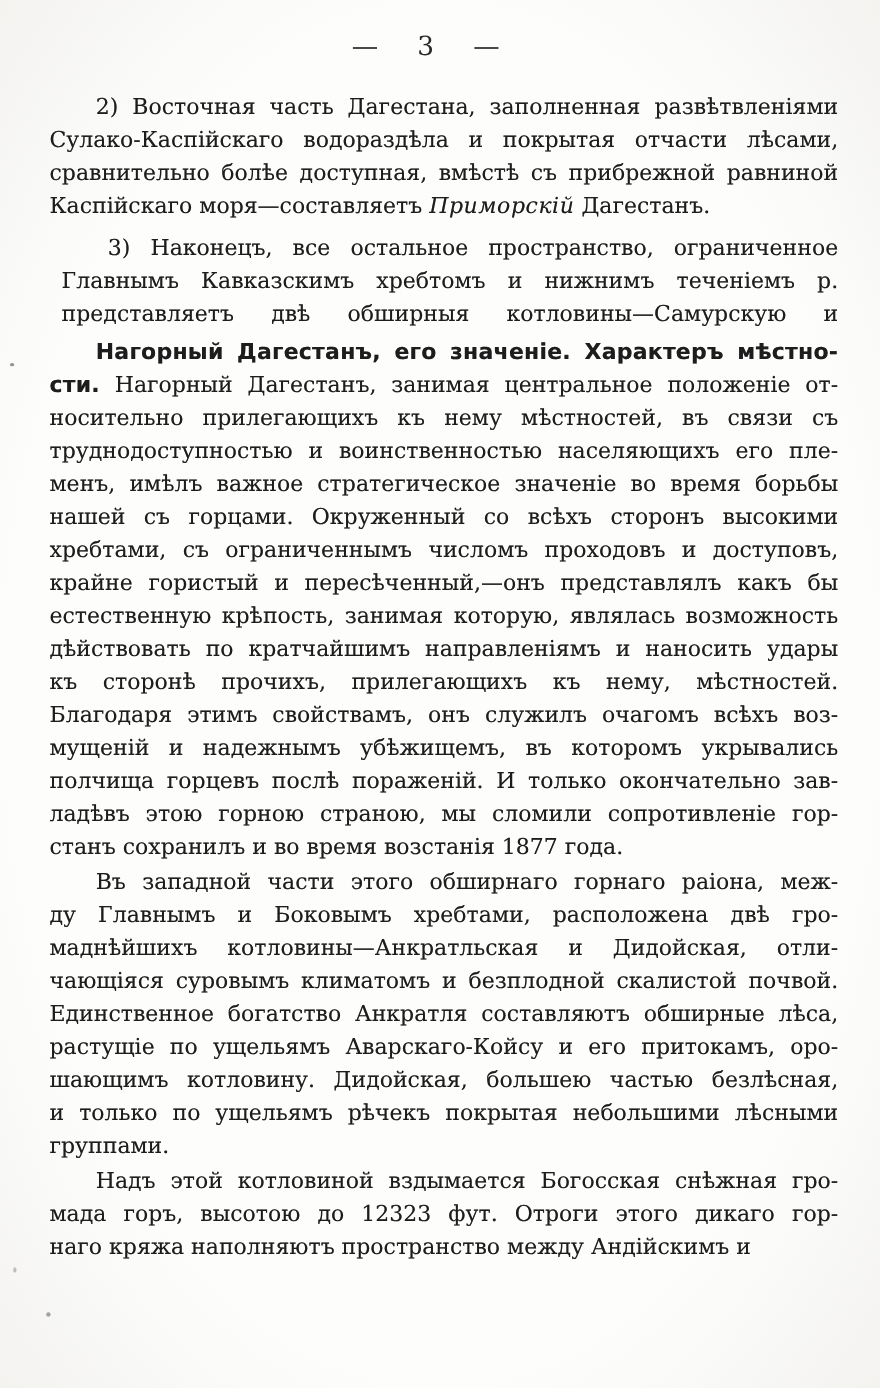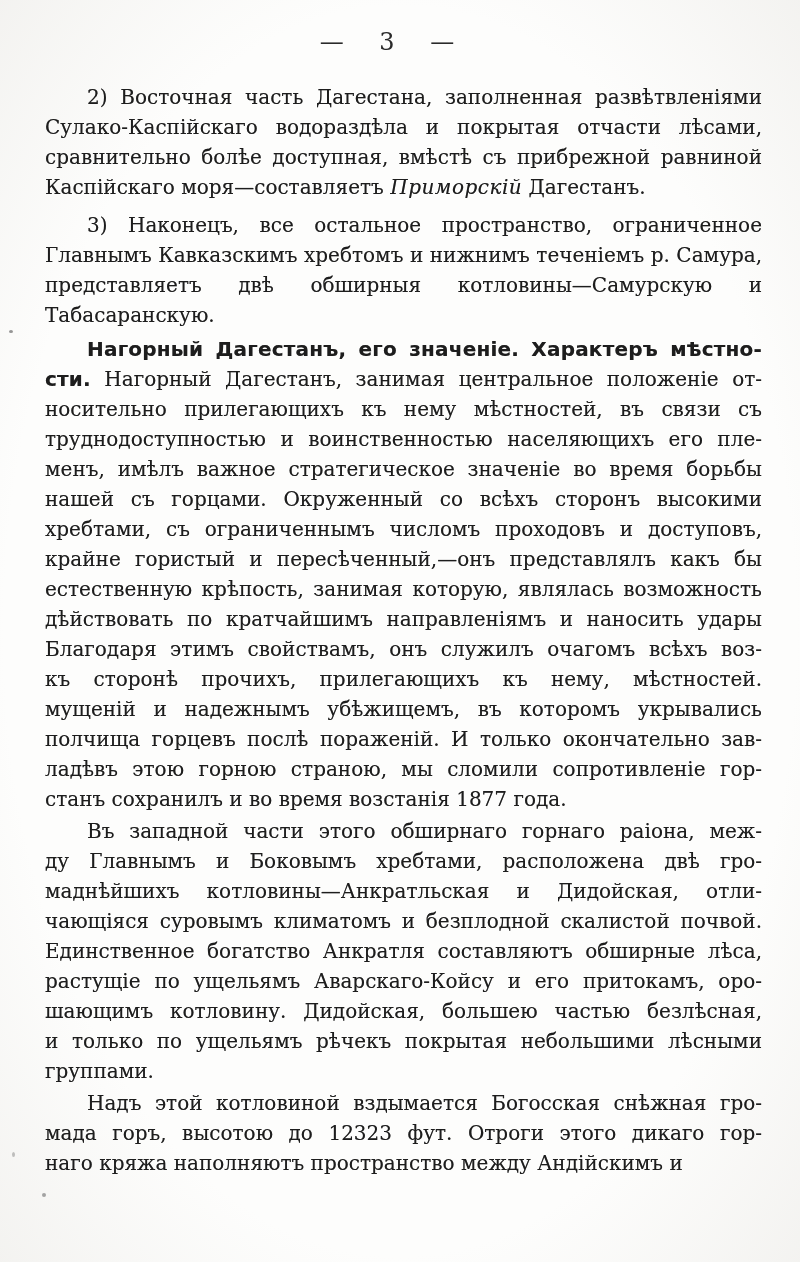--- a/index.html
+++ b/index.html
@@ -30,21 +30,21 @@
     line-height: 28px;
     word-spacing: 26px;
     color: #2a2a2a;
     position: relative;
     left: -16px;
     margin-bottom: 26px;
     letter-spacing: 1px;
   }
   .text-block { }
   .para { }
-  .gap-8  { margin-top: 8px; }
+  .gap-8  { margin-top: 8px; margin-left: 11px; }
   .gap-12 { margin-top: 2px; }
   .gap-14 { margin-top: 4px; }
   .line {
     height: 30px;
     line-height: 30px;
     font-size: 20px;
     text-align: justify;
     text-align-last: justify;
     overflow: hidden;
     white-space: normal;
@@ -88,35 +88,34 @@
         <div class="para ">
           <div class="line indent"><span>2) Восточная часть Дагестана, заполненная развѣтвленіями</span></div>
           <div class="line"><span>Сулако-Каспійскаго водораздѣла и покрытая отчасти лѣсами,</span></div>
           <div class="line"><span>сравнительно болѣе доступная, вмѣстѣ съ прибрежной равниной</span></div>
           <div class="line last"><span class="serif">Каспійскаго моря—составляетъ </span><span class="italic">Приморскій</span><span class="serif"> Дагестанъ.</span></div>
         </div>
         <div class="para gap-8">
           <div class="line indent"><span>3) Наконецъ, все остальное пространство, ограниченное</span></div>
           <div class="line"><span>Главнымъ Кавказскимъ хребтомъ и нижнимъ теченіемъ р. Самура,</span></div>
           <div class="line"><span>представляетъ двѣ обширныя котловины—Самурскую и Кюринско-</span></div>
-          <div class="line last"><span>Табасаранскую.</span></div>
         </div>
         <div class="para gap-14">
           <div class="line indent bold-line"><span>Нагорный Дагестанъ, его значеніе. Характеръ мѣстно-</span></div>
           <div class="line"><span class="bold">сти.</span><span class="serif"> Нагорный Дагестанъ, занимая центральное положеніе от-</span></div>
           <div class="line"><span>носительно прилегающихъ къ нему мѣстностей, въ связи съ</span></div>
           <div class="line"><span>труднодоступностью и воинственностью населяющихъ его пле-</span></div>
           <div class="line"><span>менъ, имѣлъ важное стратегическое значеніе во время борьбы</span></div>
           <div class="line"><span>нашей съ горцами. Окруженный со всѣхъ сторонъ высокими</span></div>
           <div class="line"><span>хребтами, съ ограниченнымъ числомъ проходовъ и доступовъ,</span></div>
           <div class="line"><span>крайне гористый и пересѣченный,—онъ представлялъ какъ бы</span></div>
           <div class="line"><span>естественную крѣпость, занимая которую, являлась возможность</span></div>
           <div class="line"><span>дѣйствовать по кратчайшимъ направленіямъ и наносить удары</span></div>
+          <div class="line"><span>къ сторонѣ прочихъ, прилегающихъ къ нему, мѣстностей.</span></div>
           <div class="line"><span>Благодаря этимъ свойствамъ, онъ служилъ очагомъ всѣхъ воз-</span></div>
-          <div class="line"><span>къ сторонѣ прочихъ, прилегающихъ къ нему, мѣстностей.</span></div>
           <div class="line"><span>мущеній и надежнымъ убѣжищемъ, въ которомъ укрывались</span></div>
           <div class="line"><span>полчища горцевъ послѣ пораженій. И только окончательно зав-</span></div>
           <div class="line"><span>ладѣвъ этою горною страною, мы сломили сопротивленіе гор-</span></div>
           <div class="line last"><span>станъ сохранилъ и во время возстанія 1877 года.</span></div>
         </div>
         <div class="para gap-12">
           <div class="line indent"><span>Въ западной части этого обширнаго горнаго раіона, меж-</span></div>
           <div class="line"><span>ду Главнымъ и Боковымъ хребтами, расположена двѣ гро-</span></div>
           <div class="line"><span>маднѣйшихъ котловины—Анкратльская и Дидойская, отли-</span></div>
           <div class="line"><span>чающіяся суровымъ климатомъ и безплодной скалистой почвой.</span></div>

